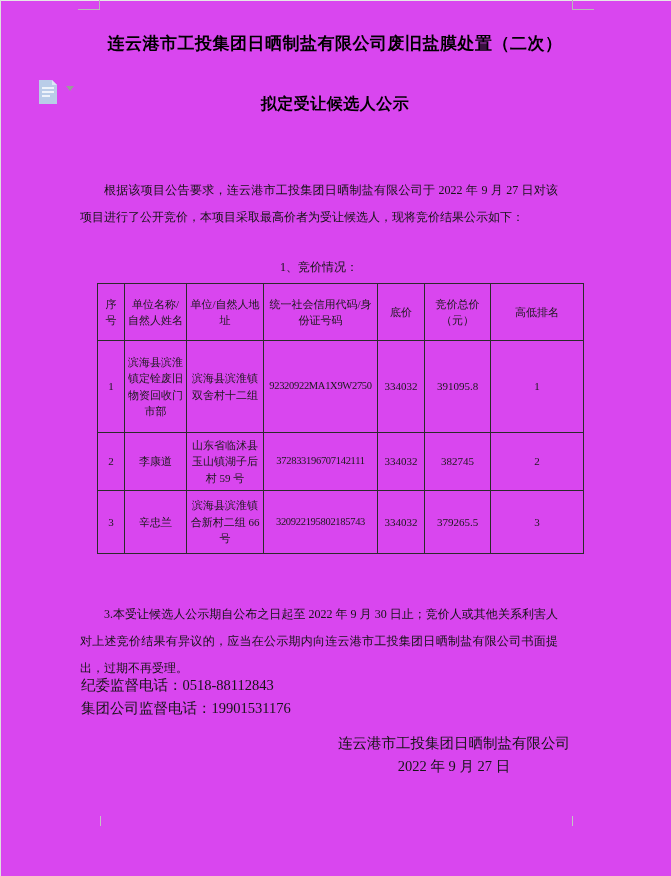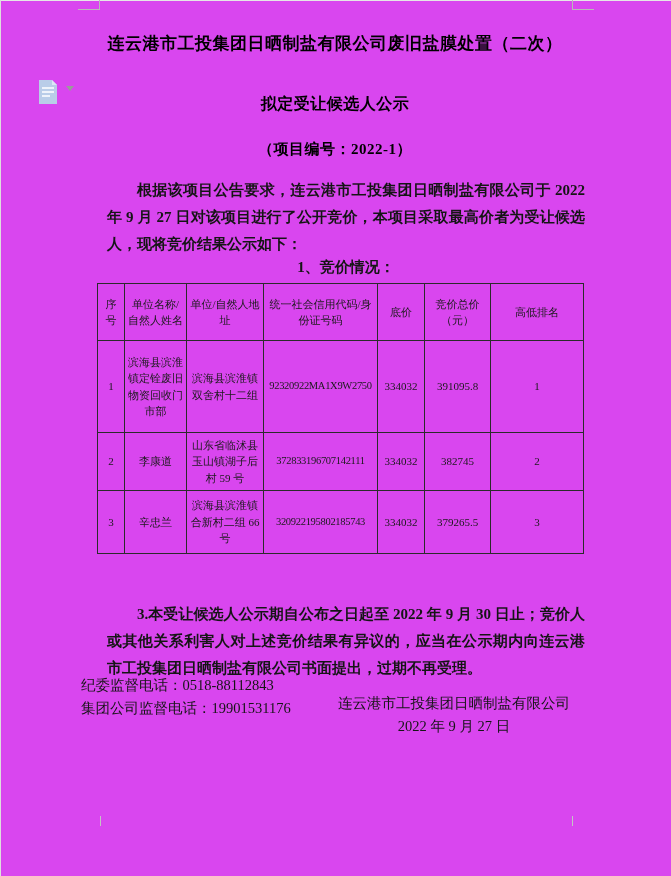--- a/index.html
+++ b/index.html
@@ -26,22 +26,22 @@
   .paste-arrow { position:absolute; left:32px; top:7px; width:0; height:0;
                  border-left:4px solid transparent; border-right:4px solid transparent;
                  border-top:5px solid #9a9a9a; }
 
   .title { position:absolute; left:60px; width:550px; text-align:center;
            font-weight:bold; color:#000; letter-spacing:0.5px; }
   .title-1 { top:32px;  font-size:17px; }
   .title-2 { top:94px;  font-size:16px; }
   .title-3 { top:140px; font-size:15px; }
 
-  .para { position:absolute; left:107px; width:478px; font-size:15px;
-          line-height:27px; text-align:justify;font-weight:bold; }
+  .para { position:absolute; left:80px; width:478px; font-size:12px;
+          line-height:27px; text-align:justify; }
   .indent { text-indent:2em; }
   .intro   { top:177px; }
   .sec1    { top:254px; text-align:center; }
   .para2   { top:574px; }
   .para3   { top:601px; }
 
   table.bid { position:absolute; left:97px; top:283px; width:486px;
               border-collapse:collapse; table-layout:fixed;
               font-size:11px; color:#1a1a1a; }
   table.bid th, table.bid td {
@@ -56,21 +56,21 @@
   .col-base { width:47px; }
   .col-tot  { width:66px; }
   .col-rank { width:93px; }
   tr.hdr { height:57px; }
   tr.r1  { height:92px; }
   tr.r2  { height:58px; }
   tr.r3  { height:63px; }
   td.code { font-size:10.5px; letter-spacing:-0.3px;font-family:Liberation Serif, serif; }
 
   .phones { position:absolute; left:81px; top:674px; font-size:14.5px; line-height:22.5px; }
-  .signature { position:absolute; right:101px; top:692px; text-align:center;
+  .signature { position:absolute; right:101px; top:732px; text-align:center;
                font-size:14.5px; line-height:22.5px; }
 </style>
 </head>
 <body>
 
 <div class="page">
 
   <div class="edge-top"></div>
   <div class="edge-left"></div>
 
@@ -87,21 +87,20 @@
         <rect x="6" y="8" width="12" height="2" fill="#eef3fa"></rect>
         <rect x="6" y="12" width="12" height="2" fill="#eef3fa"></rect>
         <rect x="6" y="16" width="8" height="2" fill="#eef3fa"></rect>
       </svg>
     </span>
     <span class="paste-arrow"></span>
   </div>
 
   <div class="title title-1">连云港市工投集团日晒制盐有限公司废旧盐膜处置（二次）</div>
   <div class="title title-2">拟定受让候选人公示</div>
-  <div class="title title-3">（项目编号：2022-1）</div>
 
   <div class="para intro indent">根据该项目公告要求，连云港市工投集团日晒制盐有限公司于 2022 年 9 月 27 日对该项目进行了公开竞价，本项目采取最高价者为受让候选人，现将竞价结果公示如下：</div>
 
   <div class="para sec1">1、竞价情况：</div>
 
   <table class="bid">
     <colgroup>
       <col class="col-no">
         <col class="col-name">
         <col class="col-addr">

